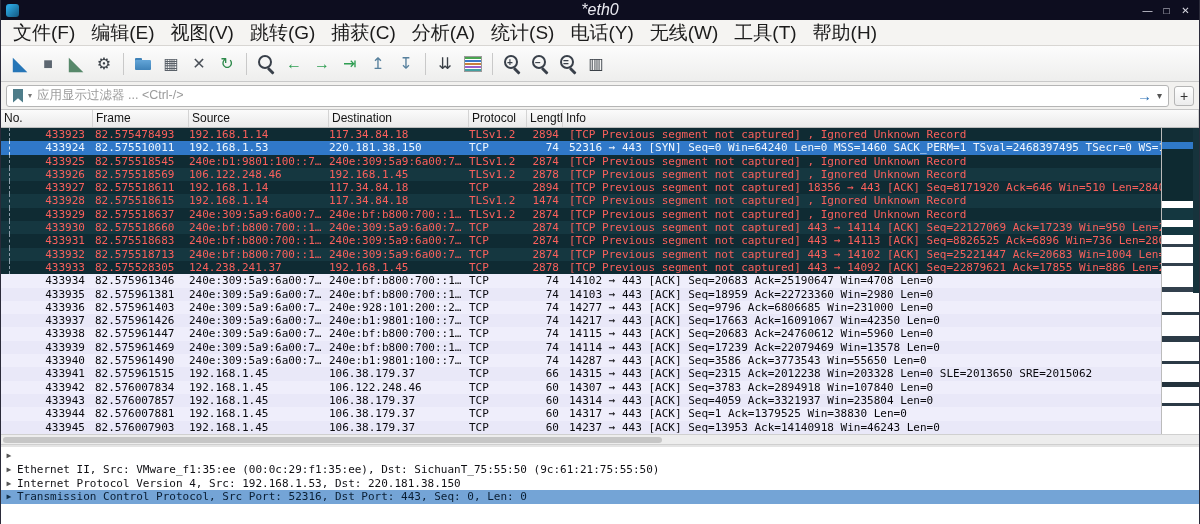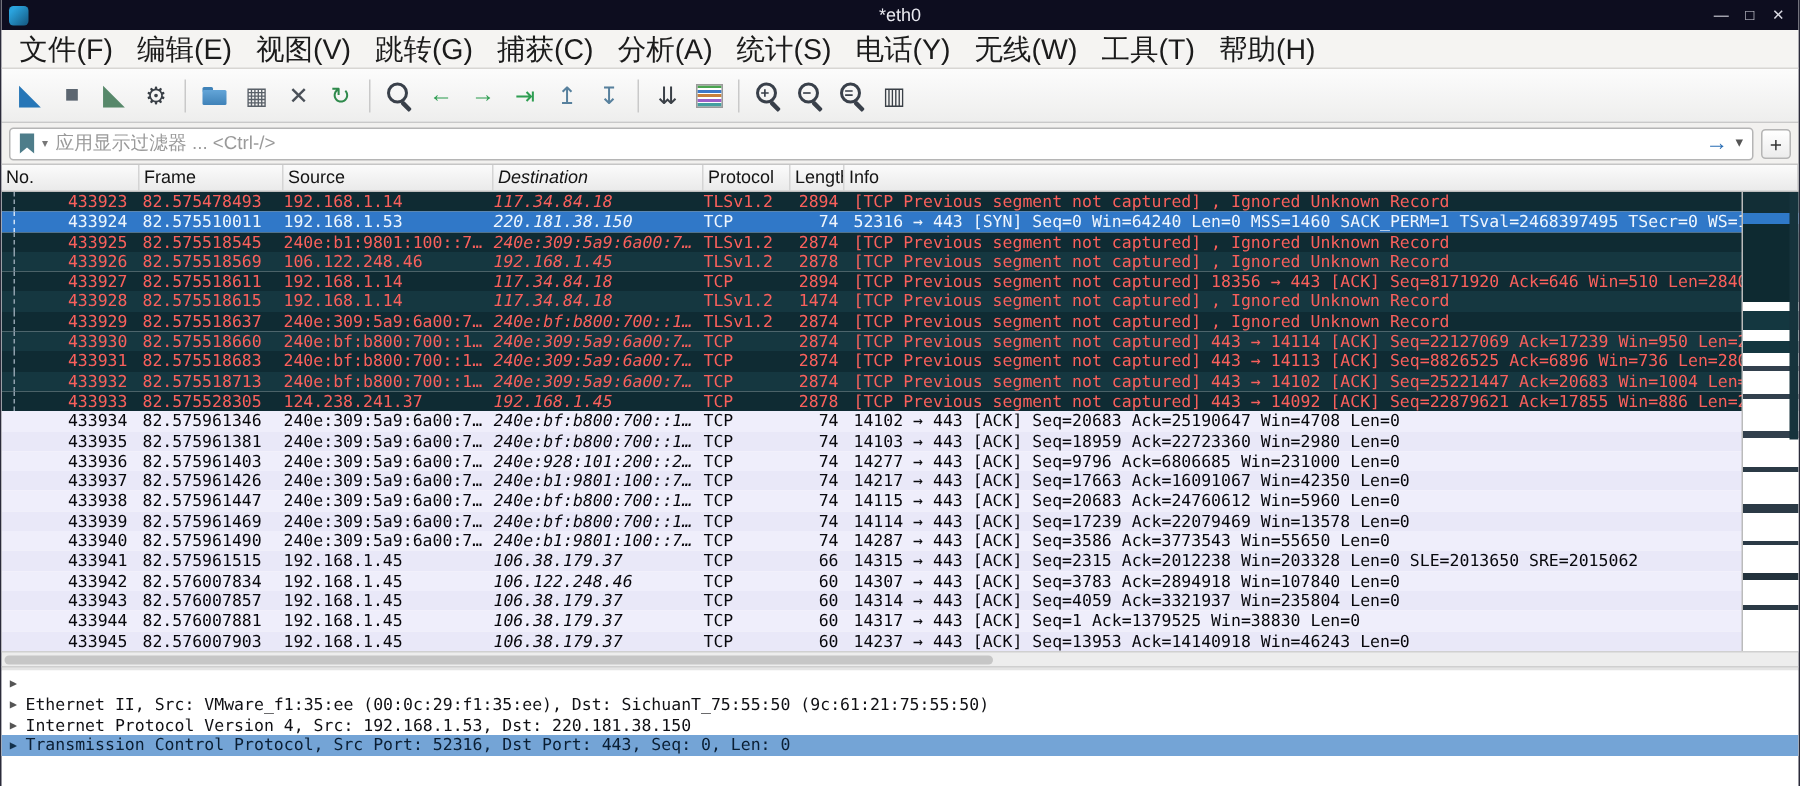--- a/index.html
+++ b/index.html
@@ -4,21 +4,21 @@
 <style>
   * { box-sizing: border-box; }
   body { margin:0; background:#cfcfcf; font-family:"Liberation Sans","DejaVu Sans",sans-serif; }
   .app { width:1200px; height:524px; background:#fff; position:relative; overflow:hidden;
          border-left:1px solid #2b2b3a; border-right:1px solid #2b2b3a; }
 
   
   .titlebar { height:20px; background:#0d0d1f; display:flex; align-items:center; position:relative; color:#e9e9f0; }
   .app-icon { width:13px; height:13px; margin-left:5px; border-radius:3px;
               background:linear-gradient(135deg,#2aa3dd 20%,#14567e); flex-shrink:0; z-index:2; }
-  .title { position:absolute; left:0; right:0; text-align:center; font-size:12px; }
+  .title { position:absolute; left:0; right:0; text-align:center; font-size:16px;font-style:italic; }
   .win-controls { margin-left:auto; display:flex; z-index:2; padding-right:4px; }
   .win-btn { width:19px; text-align:center; font-size:10px; color:#d9d9e2; }
 
   
   .menubar { height:26px; background:#f5f4f2; border-bottom:1px solid #d8d6d3; display:flex; align-items:center; padding-left:4px; }
   .menu-item { font-size:19px; padding:3px 8px; color:#1b1b1b; white-space:pre; }
 
   
   .toolbar { height:36px; background:linear-gradient(#fcfcfc,#eeeeed); border-bottom:1px solid #c9c9c9;
              display:flex; align-items:center; padding-left:6px; gap:2px; }
@@ -58,21 +58,21 @@
   .packet-area { position:relative; height:324px; }
   .header-row { height:18px; display:flex; background:linear-gradient(#fbfbfb,#eaeaea);
                 border-bottom:1px solid #bdbdbd; font-size:12px; color:#141414; }
   .hcell { border-right:1px solid #d4d4d4; padding:1px 2px 0 3px; overflow:hidden; white-space:pre; flex-shrink:0; }
   .rows { height:306px; overflow:hidden; background:#fff;
           font-family:"DejaVu Sans Mono","Liberation Mono",monospace; font-size:11px; }
   .prow { display:flex; height:13.3px; line-height:13.4px; position:relative; }
   .cell { overflow:hidden; white-space:pre; flex-shrink:0; }
   .col0 { width:92px; } .cell.col0 { text-align:right; padding-right:8px; }
   .col1 { width:96px; } .cell.col1 { padding-left:2px; }
-  .col2 { width:140px; } .col3 { width:140px;font-style:italic; } .col4 { width:58px; }
+  .col2 { width:140px; } .col3 { width:140px; } .col4 { width:58px; }
   .col5 { width:36px; } .cell.col5 { text-align:right; padding-right:4px; }
   .col6 { flex:1; min-width:0; } .cell.col6 { padding-left:6px; }
   .prow.normal { background:#e9e8f8; color:#08080c; }
   .prow.normal.alt { background:#efeefb; }
   .prow.bad { background:#0f2b33; color:#f9605c; }
   .prow.bad.alt { background:#153740;align-items:center; }
   .prow.selected { background:#3078c8; color:#eef5fd; }
   .prow.related::before { content:''; position:absolute; left:8px; top:0; bottom:0; border-left:1px dashed #8fa0ac; }
   .prow.selected.related::before { border-left-color:#cfe2f5; }
 

